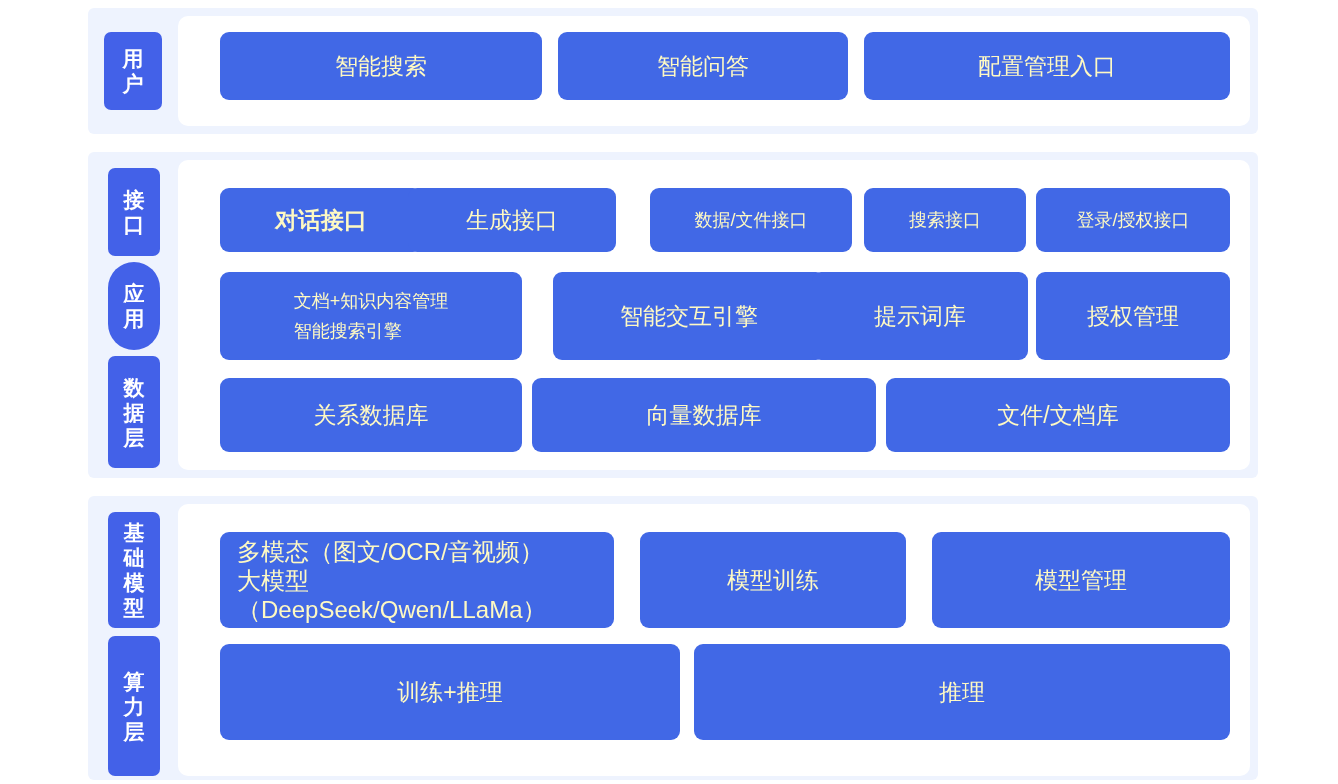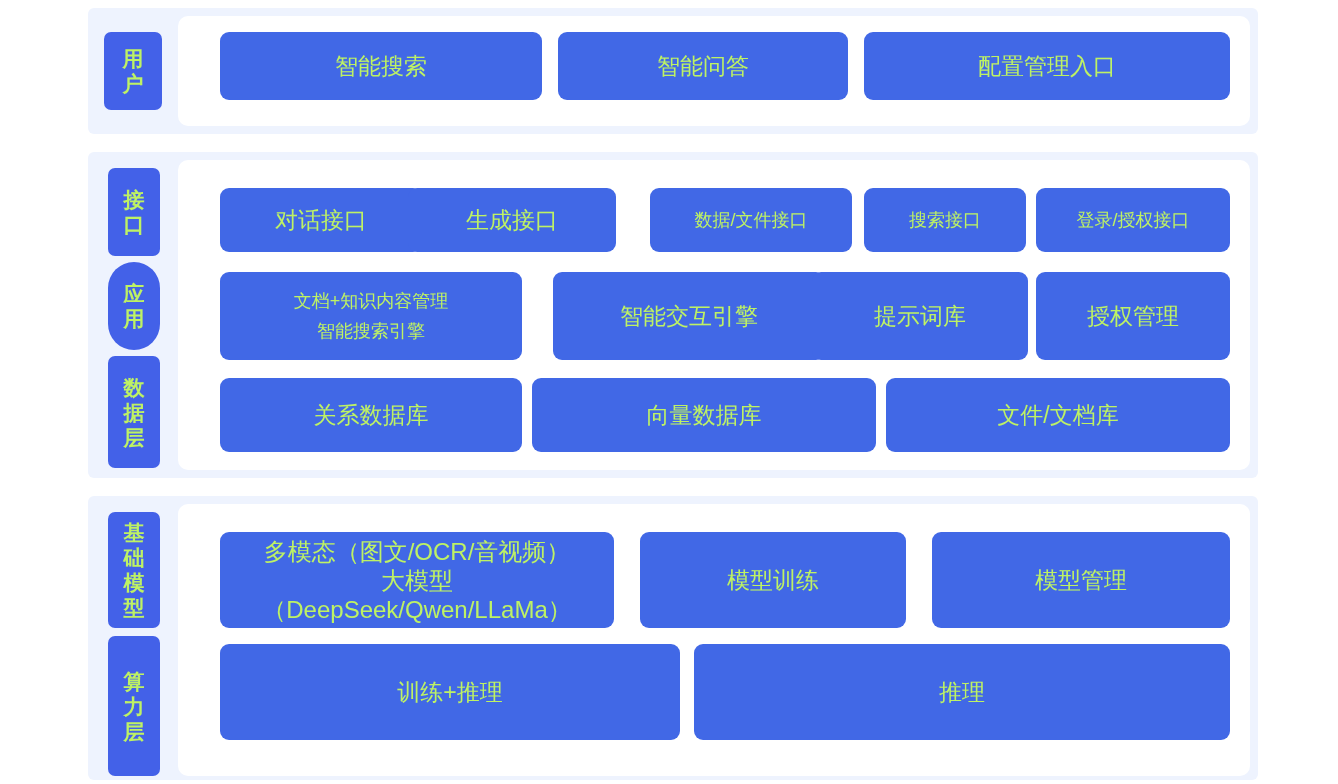--- a/index.html
+++ b/index.html
@@ -28,21 +28,21 @@
   .band-inner {
     position: absolute;
     background: #ffffff;
     border-radius: 10px;
   }
 
   
   .vlabel {
     position: absolute;
     background: #4361e8;
-    color: #bef264;
+    color: #ffffff;
     border-radius: 7px;
     font-weight: bold;
     font-size: 21px;
     line-height: 25px;
     text-align: center;
     display: flex;
     align-items: center;
     justify-content: center;
     letter-spacing: 0px;
     writing-mode: horizontal-tb;
@@ -51,29 +51,28 @@
   .vlabel span {
     display: block;
     width: 26px;
     word-break: break-all;
   }
 
   
   .box {
     position: absolute;
     background: #4168e6;
-    color: #bef264;
+    color: #fef9c3;
     border-radius: 9px;
     display: flex;
     align-items: center;
     justify-content: center;
-    text-align: center;
     font-size: 23px;
     line-height: 32px;
-    padding: 4px 8px;
+    padding: 4px 17px;
     white-space: pre-line;
   }
   .box.small { font-size: 18px; line-height: 30px; }
   .box.tiny  { font-size: 24px; line-height: 29px; }
 </style>
 </head>
 <body>
 
 <div id="canvas">
 
@@ -94,21 +93,21 @@
   <div class="vlabel" style="left:108px; top:168px; width:52px; height:88px;">
     <span>接口</span>
   </div>
   <div class="vlabel" style="left:108px; top:262px; width:52px; height:88px;border-radius:26px;">
     <span>应用</span>
   </div>
   <div class="vlabel" style="left:108px; top:356px; width:52px; height:112px;">
     <span>数据层</span>
   </div>
 
-  <div class="box" style="left:220px; top:188px; width:202px; height:64px;">对话接口</div>
+  <div class="box" style="left:220px; top:188px; width:202px; height:64px;font-weight:bold;">对话接口</div>
   <div class="box" style="left:408px; top:188px; width:208px; height:64px;">生成接口</div>
   <div class="box small" style="left:650px; top:188px; width:202px; height:64px;">数据/文件接口</div>
   <div class="box small" style="left:864px; top:188px; width:162px; height:64px;">搜索接口</div>
   <div class="box small" style="left:1036px; top:188px; width:194px; height:64px;">登录/授权接口</div>
 
   <div class="box small" style="left:220px; top:272px; width:302px; height:88px;">文档+知识内容管理
 智能搜索引擎</div>
   <div class="box" style="left:553px; top:272px; width:272px; height:88px;">智能交互引擎</div>
   <div class="box" style="left:812px; top:272px; width:216px; height:88px;">提示词库</div>
   <div class="box" style="left:1036px; top:272px; width:194px; height:88px;">授权管理</div>

